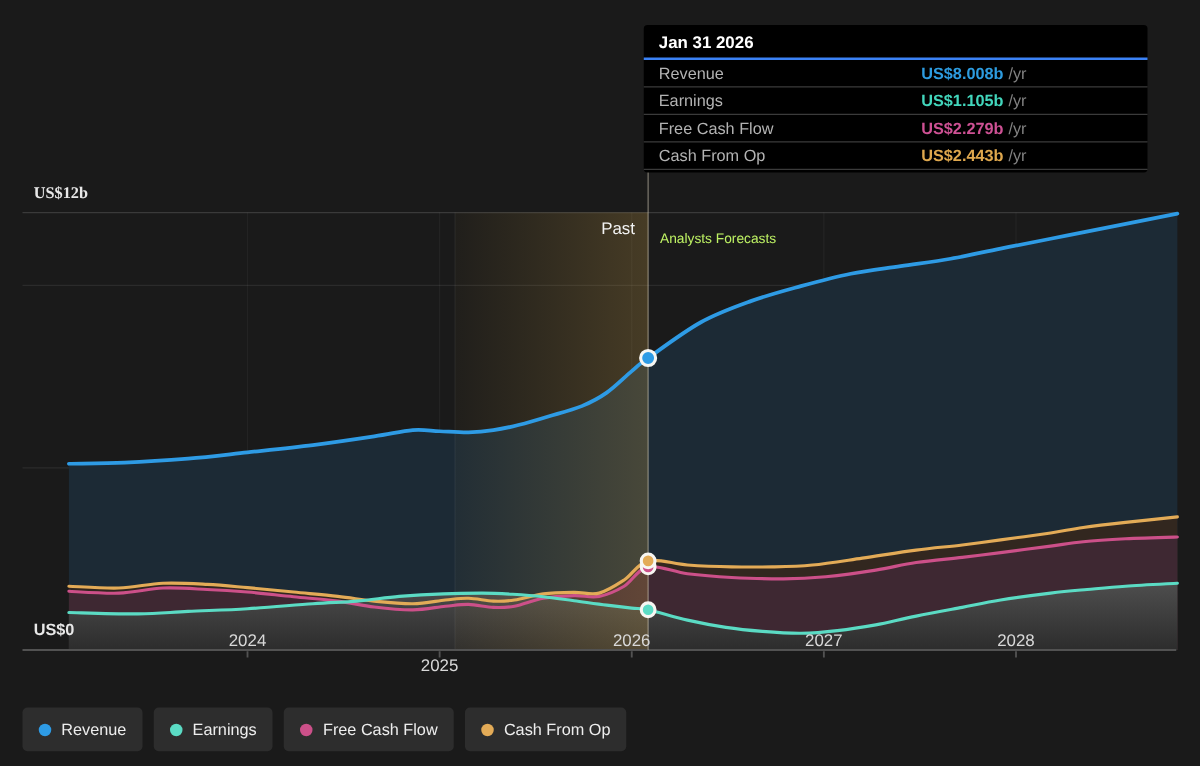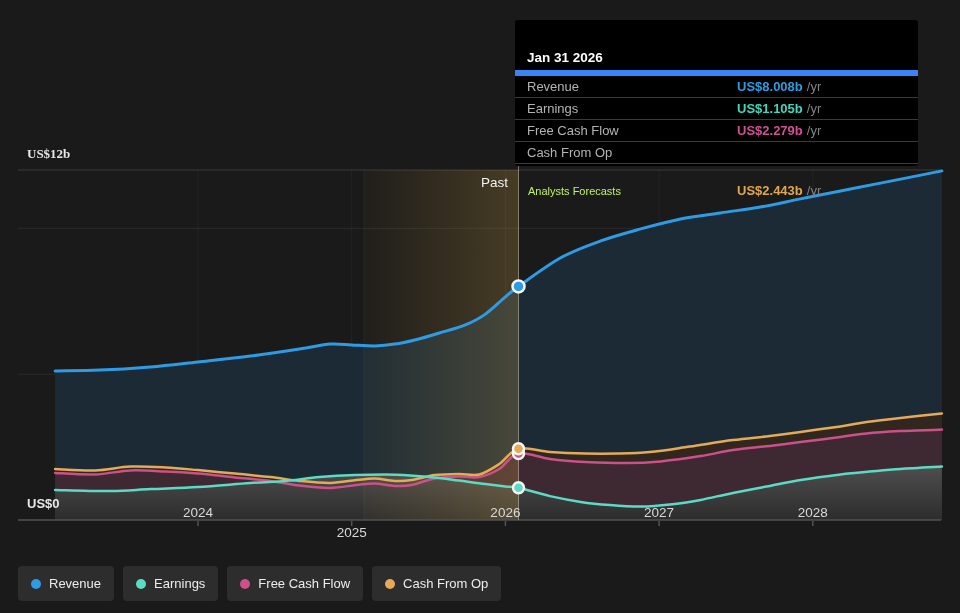--- a/index.html
+++ b/index.html
@@ -11,21 +11,21 @@
   .y-label.top{top:146px;font-family:Liberation Serif, serif;}
   .y-label.bottom{top:496px;}
   .x-tick-label{position:absolute;top:505px;transform:translateX(-50%);color:#D8D8D8;
                 font-size:13.5px;z-index:2;}
   .past-label{position:absolute;top:175px;left:388px;width:120px;text-align:right;
               color:#F2F2F2;font-size:13.5px;font-weight:normal;z-index:2;}
   .forecast-label{position:absolute;top:185px;left:528px;color:#bef264;font-size:11px;z-index:2;}
   .tooltip{position:absolute;left:515px;top:20px;width:403px;background:#000;
            border-radius:3px;z-index:5;padding-bottom:2px;}
   .tt-title{padding:6px 12px 5px 12px;color:#FFF;font-size:13.5px;font-weight:bold;
-            border-bottom:6px solid #3b82f6;margin-top:24px;}
+            border-bottom:2px solid #3b82f6;}
   .tt-row{position:relative;height:21px;line-height:21px;border-bottom:1px solid #3B3B3B;
           padding-left:12px;font-size:13px;color:#B3B3B3;}
   .tt-value{position:absolute;left:222px;top:0;font-weight:bold;white-space:nowrap;}
   .tt-suffix{color:#828282;font-weight:normal;margin-left:4px;}
   .legend{position:absolute;left:18px;top:566px;display:flex;gap:9px;z-index:5;}
   .legend-btn{display:flex;align-items:center;gap:8px;height:35px;padding:0 13px;
               background:#2D2D2D;border:none;border-radius:4px;color:#EDEDED;
               font-size:13px;font-family:inherit;cursor:pointer;}
   .legend-dot{width:10px;height:10px;border-radius:50%;flex:0 0 auto;}
 </style>
@@ -101,21 +101,21 @@
     <div class="tt-row">
       <span>Earnings</span>
       <span class="tt-value" style="color: rgb(66, 214, 188);"><span>US$1.105b</span><span class="tt-suffix">/yr</span></span>
     </div>
     <div class="tt-row">
       <span>Free Cash Flow</span>
       <span class="tt-value" style="color: rgb(206, 81, 148); text-align: center;"><span>US$2.279b</span><span class="tt-suffix">/yr</span></span>
     </div>
     <div class="tt-row">
       <span>Cash From Op</span>
-      <span class="tt-value" style="color: rgb(223, 168, 78); margin-top: 38px;"><span>US$2.443b</span><span class="tt-suffix">/yr</span></span>
+      <span class="tt-value" style="color: rgb(223, 168, 78);"><span>US$2.443b</span><span class="tt-suffix">/yr</span></span>
     </div>
   </div>
 
   <div class="legend">
     <button class="legend-btn">
       <span class="legend-dot" style="background-color: rgb(46, 155, 229);"></span>
       <span>Revenue</span>
     </button>
     <button class="legend-btn">
       <span class="legend-dot" style="background-color: rgb(91, 219, 196);"></span>

